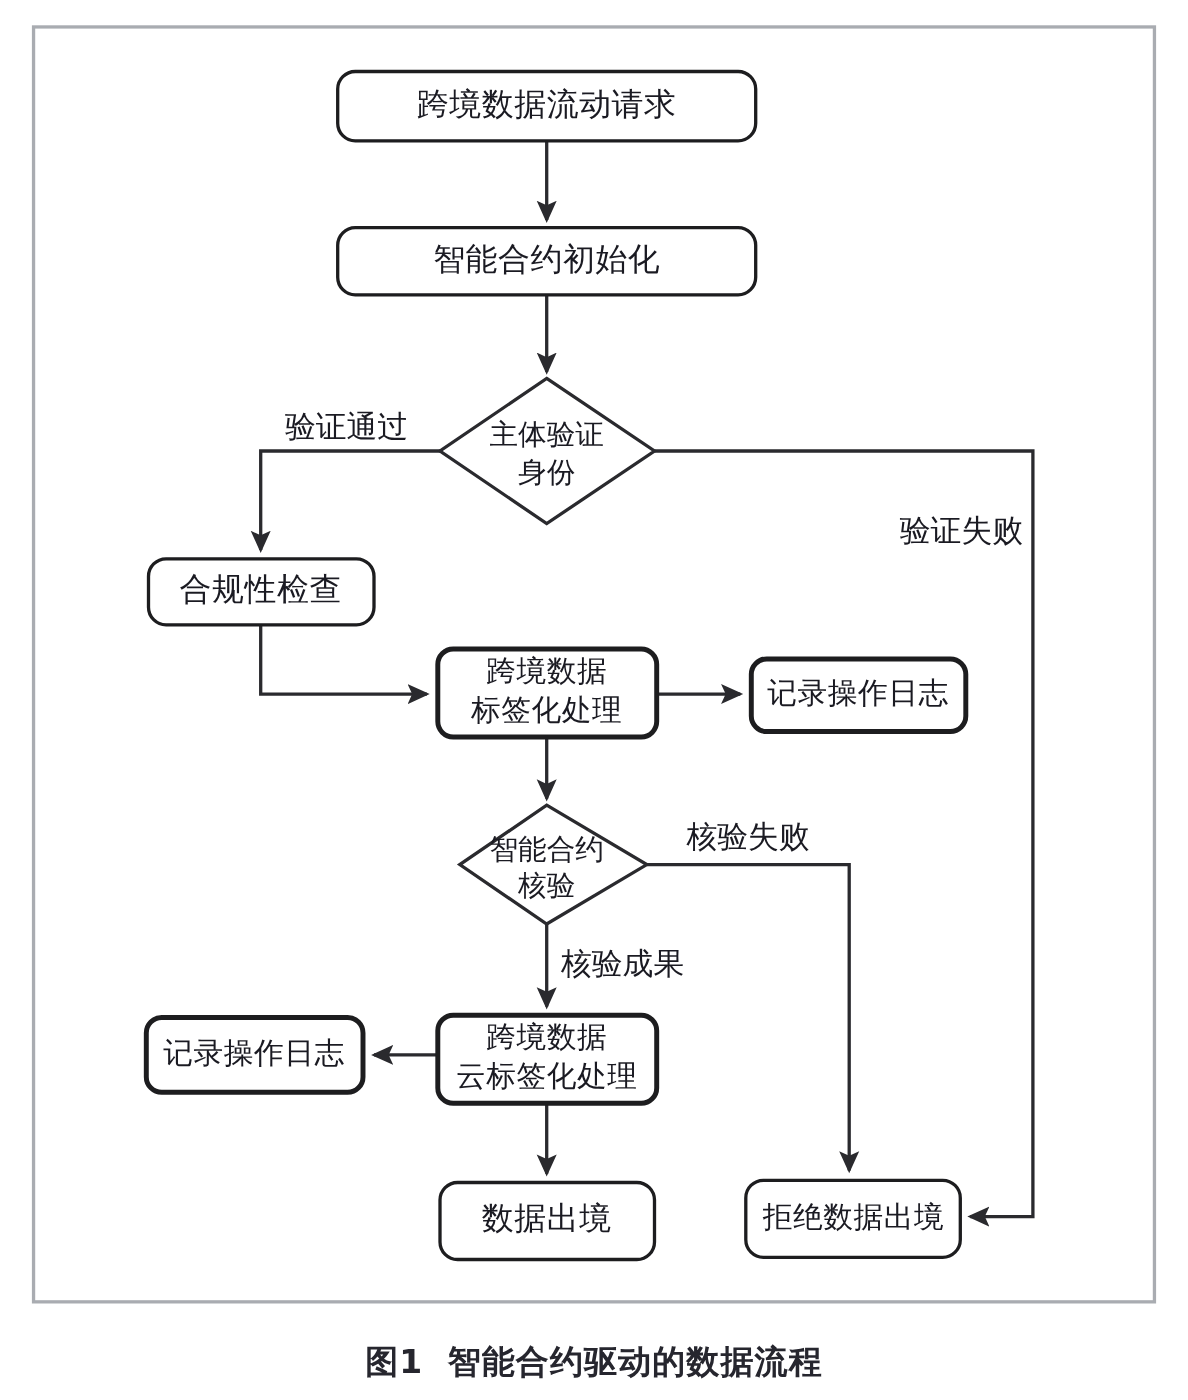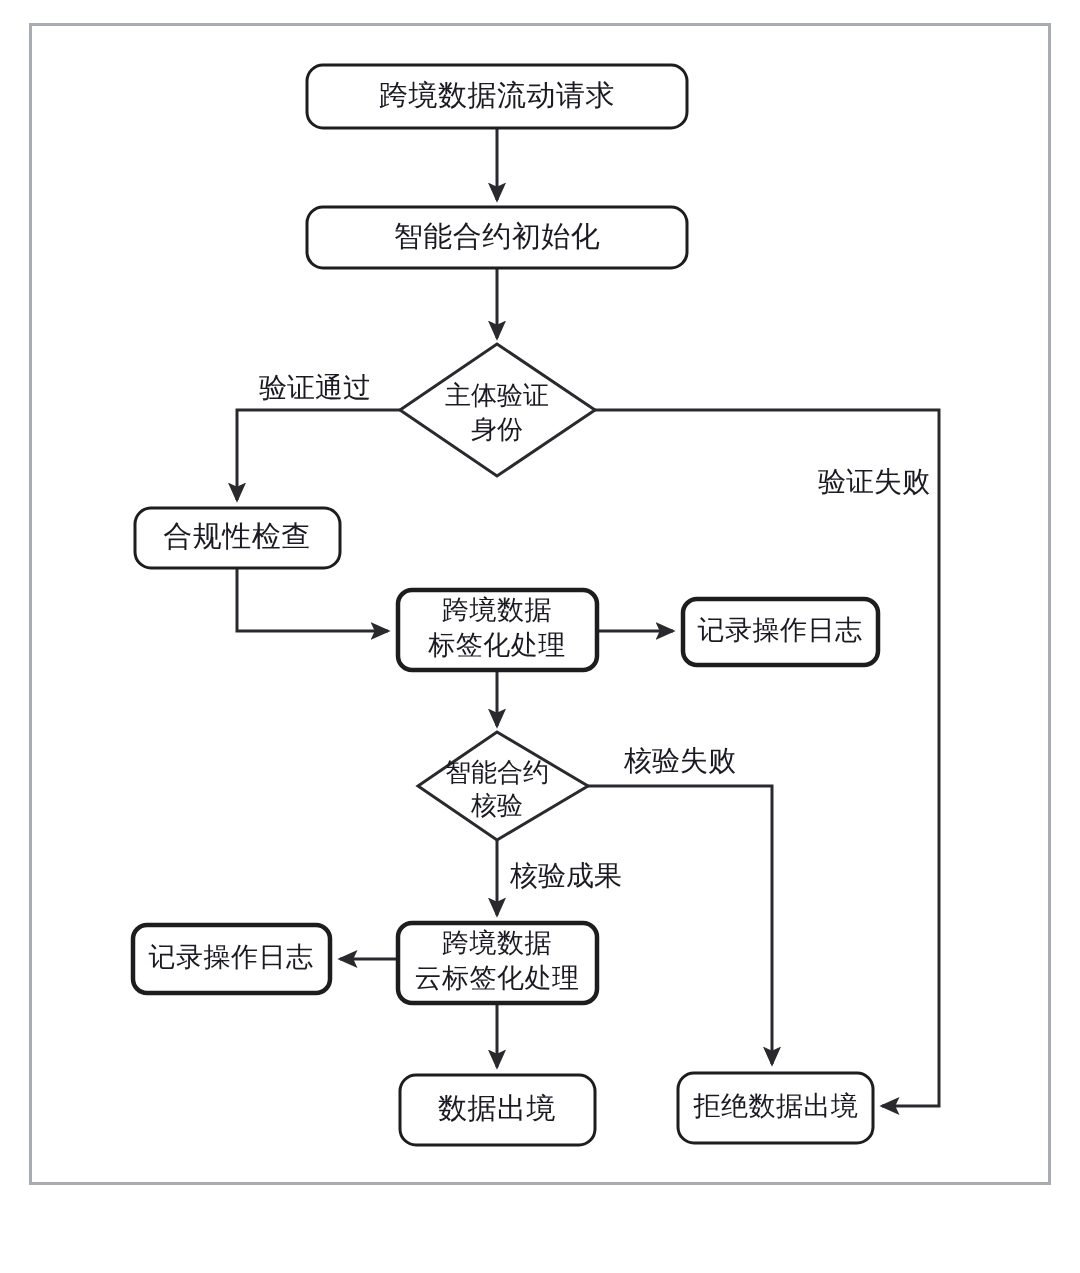--- a/index.html
+++ b/index.html
@@ -190,14 +190,17 @@
       <rect class="node-box" x="678" y="1073" width="195" height="70" rx="16" ry="16"></rect>
       <text class="node-label node-label-sm" x="776" y="1109">拒绝数据出境</text>
     </g>
 
     <text class="edge-label" x="315" y="391">验证通过</text>
     <text class="edge-label" x="874" y="485">验证失败</text>
     <text class="edge-label" x="680" y="764">核验失败</text>
     <text class="edge-label" x="566" y="879">核验成果</text>
   </svg>
 
+  <div id="caption">
+    <span>图1</span><span class="cap-gap"></span><span>智能合约驱动的数据流程</span>
+  </div>
 
 </div>
 
 </body></html>

